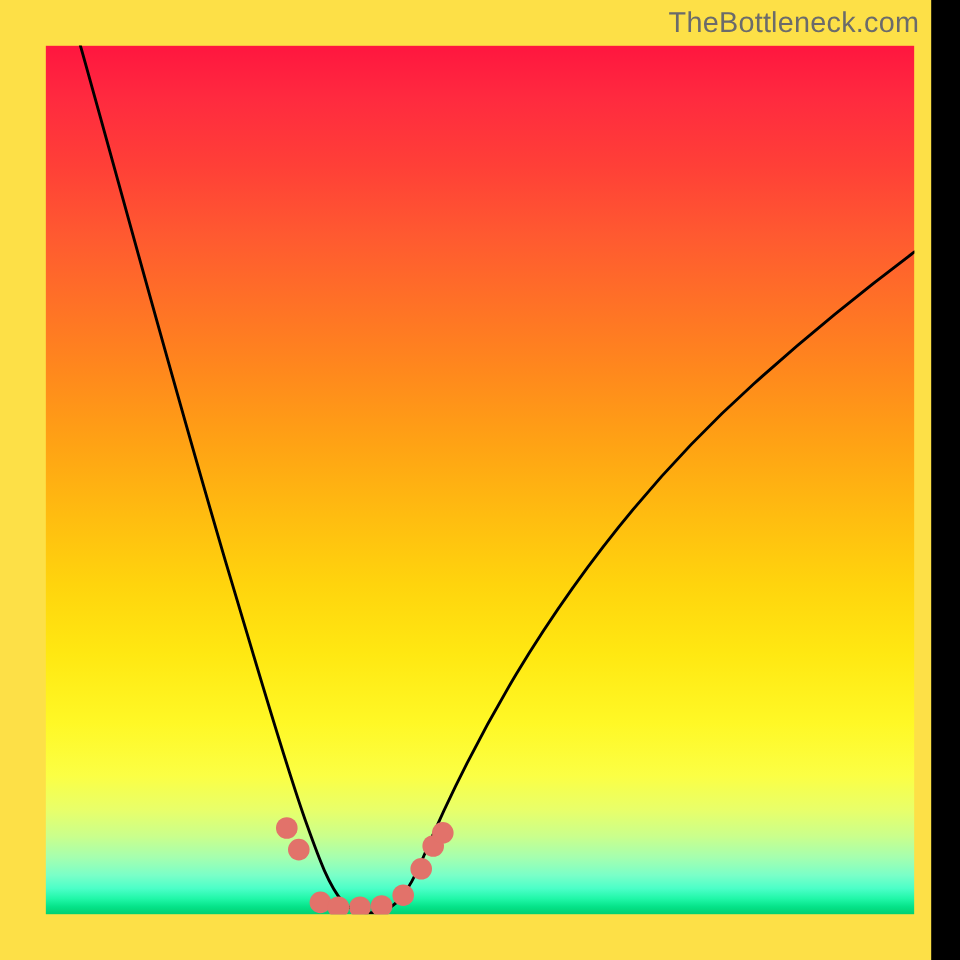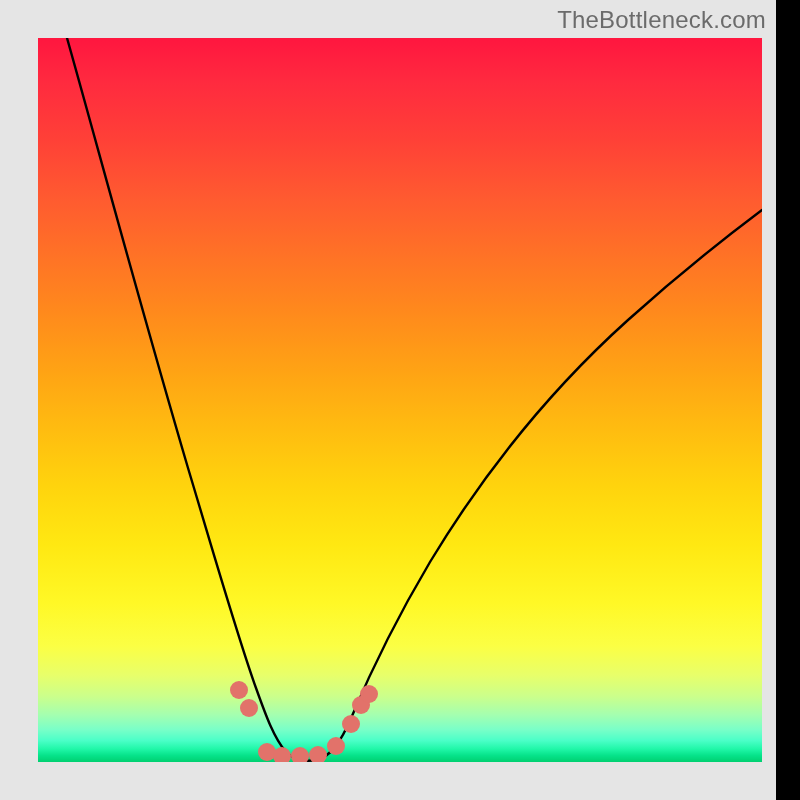--- a/index.html
+++ b/index.html
@@ -10,21 +10,21 @@
     background: #000;
     overflow: hidden;
     font-family: Arial, Helvetica, sans-serif;
   }
   .frame {
     position: absolute;
     top: 0;
     left: 0;
     width: 776px;
     height: 800px;
-    background: #e5e5e5;
+    background: #fde047;
   }
   .plot-area {
     position: absolute;
     top: 38px;
     left: 38px;
     width: 724px;
     height: 724px;
     overflow: hidden;
   }
   .gradient {

